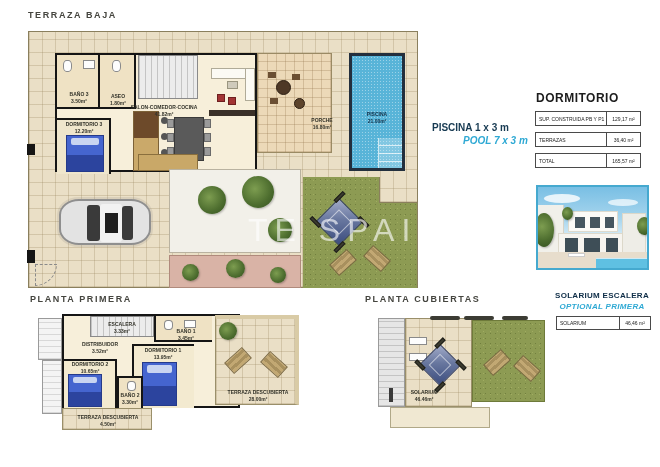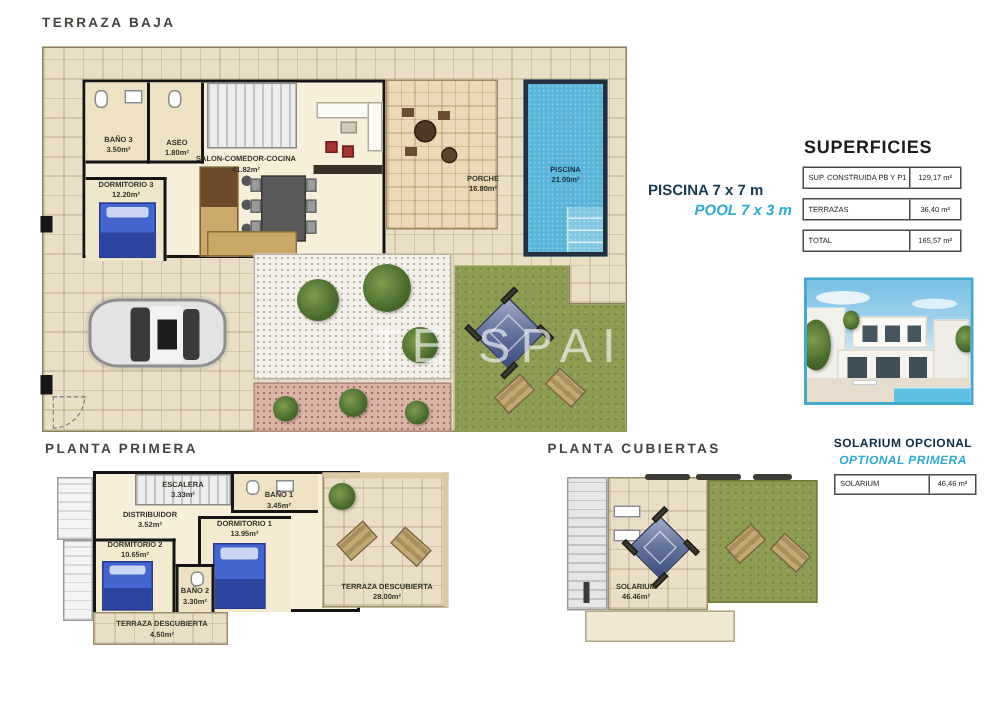--- a/index.html
+++ b/index.html
@@ -171,24 +171,24 @@
       <div class="abs bench" style="left:30px;top:68px;width:13px;height:4px;transform:rotate(-45deg);"></div>
       <div class="abs bench" style="left:6px;top:43px;width:13px;height:4px;transform:rotate(45deg);"></div>
       <div class="abs bench" style="left:54px;top:43px;width:13px;height:4px;transform:rotate(45deg);"></div>
       <div class="abs lounger" style="left:28px;top:78px;width:24px;height:15px;transform:rotate(-42deg);"></div>
       <div class="abs lounger" style="left:62px;top:74px;width:24px;height:15px;transform:rotate(42deg);"></div>
     </div>
   </div>
 
   <div class="abs wm" style="left:248px;top:212px;">TE SPAIN -</div>
 
-  <div class="abs pn-es" style="left:432px;top:122px;">PISCINA 7 x 7 m</div>
+  <div class="abs pn-es" style="left:432px;top:122px;">PISCINA 1 x 3 m</div>
   <div class="abs pn-en" style="left:463px;top:135px;">POOL 7 x 3 m</div>
 
-  <div class="abs sup-title" style="left:536px;top:91px;">SUPERFICIES</div>
+  <div class="abs sup-title" style="left:536px;top:91px;">DORMITORIO</div>
   <div class="srow" style="left:535px;top:111px;width:106px;height:15px;">
     <div class="lab">SUP. CONSTRUIDA PB Y P1</div>
     <div class="val">129,17 m²</div>
   </div>
   <div class="srow" style="left:535px;top:132px;width:106px;height:15px;">
     <div class="lab">TERRAZAS</div>
     <div class="val">36,40 m²</div>
   </div>
   <div class="srow" style="left:535px;top:153px;width:106px;height:15px;">
     <div class="lab">TOTAL</div>
@@ -318,20 +318,20 @@
       <div class="abs lounger" style="left:42px;top:40px;width:24px;height:15px;transform:rotate(42deg);"></div>
     </div>
 
     <div class="abs" style="left:52px;top:0;width:30px;height:4px;background:#3c3c34;border-radius:2px;"></div>
     <div class="abs" style="left:86px;top:0;width:30px;height:4px;background:#3c3c34;border-radius:2px;"></div>
     <div class="abs" style="left:124px;top:0;width:26px;height:4px;background:#3c3c34;border-radius:2px;"></div>
 
     <div class="abs" style="left:12px;top:91px;width:100px;height:21px;background:#f0e8d2;border:1px solid #b0a888;"></div>
   </div>
 
-  <div class="abs sol-es" style="left:552px;top:291px;width:100px;text-align:center;">SOLARIUM OPCIONAL</div>
+  <div class="abs sol-es" style="left:552px;top:291px;width:100px;text-align:center;">SOLARIUM ESCALERA</div>
   <div class="abs sol-en" style="left:552px;top:302px;width:100px;text-align:center;">OPTIONAL PRIMERA</div>
   <div class="srow" style="left:556px;top:316px;width:95px;height:14px;">
     <div class="lab">SOLARIUM</div>
     <div class="val" style="width:30px;">46,46 m²</div>
   </div>
 
 </div>
 
 </body></html>

